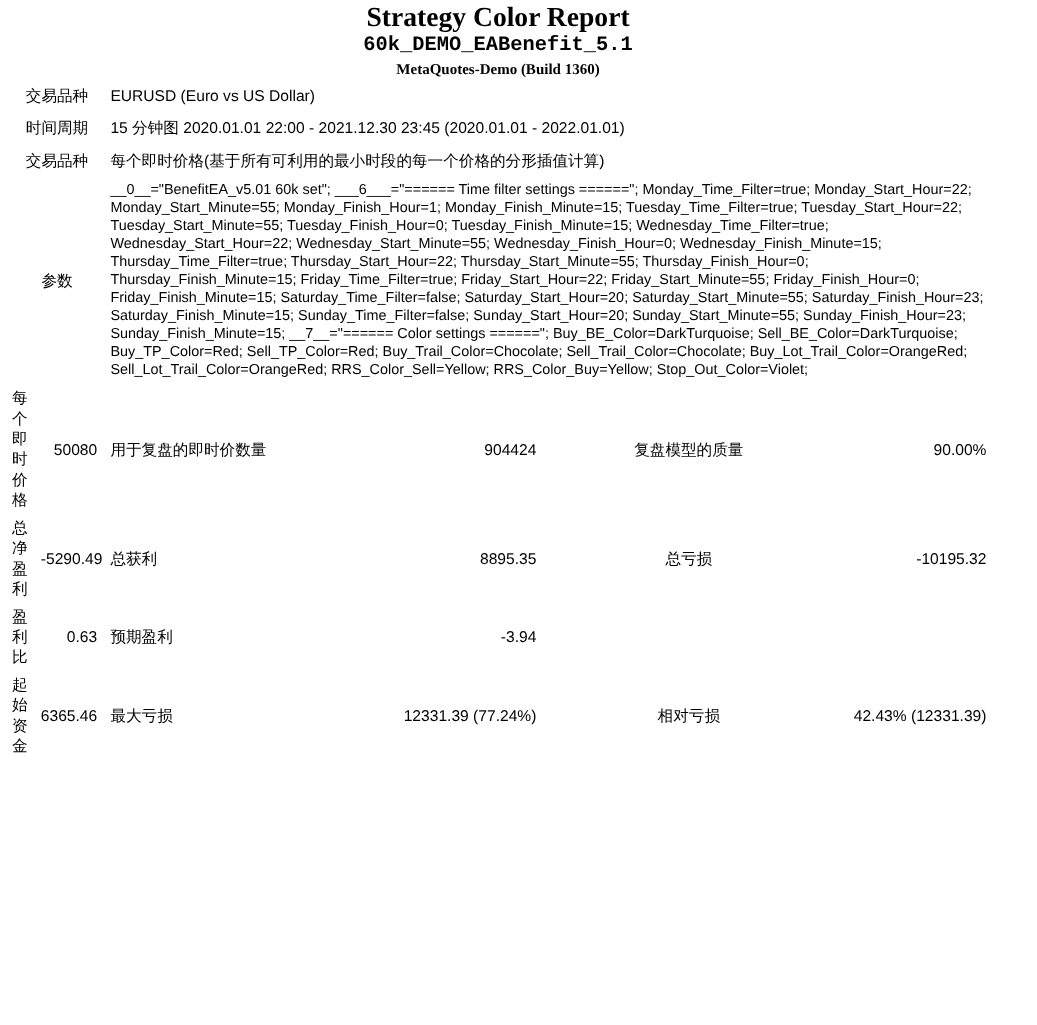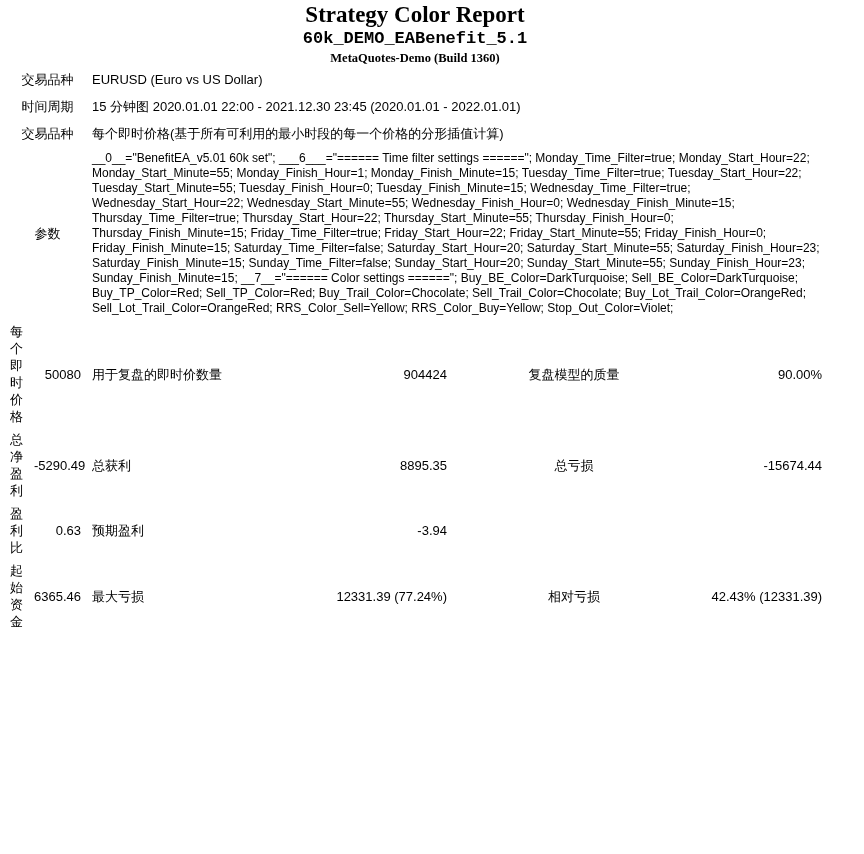--- a/index.html
+++ b/index.html
@@ -126,21 +126,21 @@
       <td class="num v2">904424</td>
       <td class="lab3">复盘模型的质量</td>
       <td class="num v3">90.00%</td>
     </tr>
     <tr>
       <td class="vlab">总净盈利</td>
       <td class="num v1">-5290.49</td>
       <td class="lab2">总获利</td>
       <td class="num v2">8895.35</td>
       <td class="lab3">总亏损</td>
-      <td class="num v3">-15674.44</td>
+      <td class="num v3">-10195.32</td>
     </tr>
     <tr>
       <td class="vlab">盈利比</td>
       <td class="num v1">0.63</td>
       <td class="lab2">预期盈利</td>
       <td class="num v2">-3.94</td>
       <td class="lab3"></td>
       <td class="num v3"></td>
     </tr>
     <tr>

